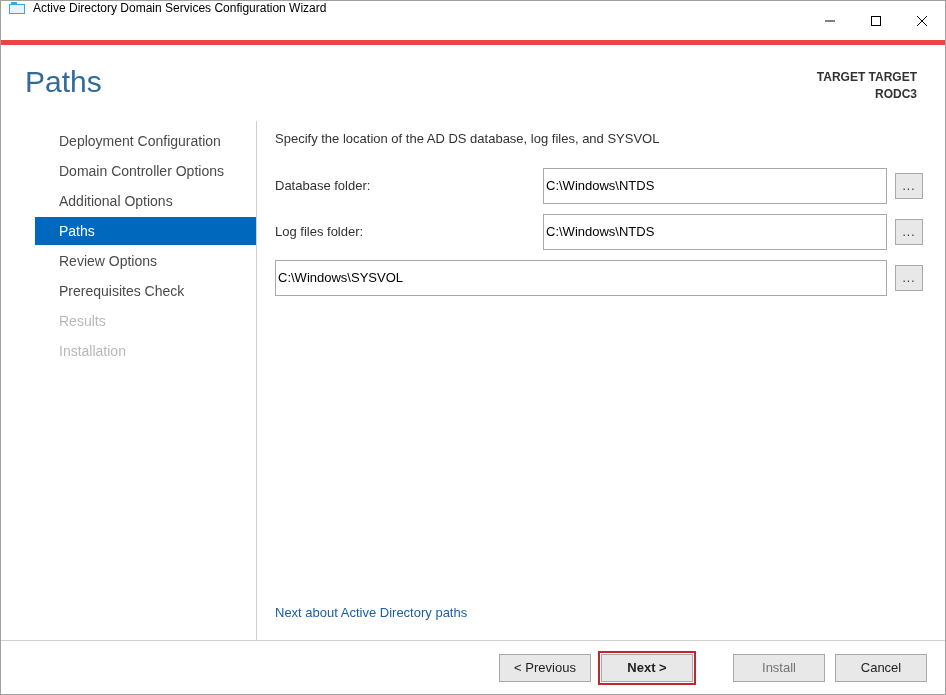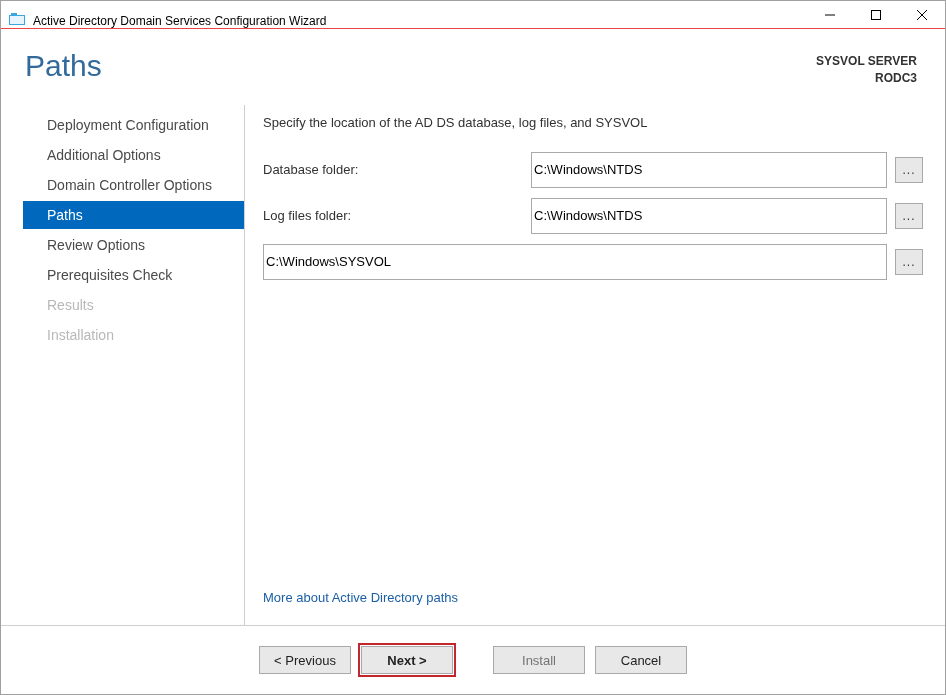--- a/index.html
+++ b/index.html
@@ -10,25 +10,25 @@
       background: #fff;
       width: 946px;
       height: 695px;
       border: 1px solid #a0a0a0;
       display: flex;
       flex-direction: column;
       overflow: hidden;
     }
     
     .titlebar {
-      height: 28px;
-      display: flex;
-      align-items: flex-end;
+      height: 44px;
+      display: flex;
+      align-items: flex-start;
       padding: 0 0 0 8px;
-      border-bottom: 1px solid #ef4444;
+      border-bottom: 5px solid #ef4444;
     }
     .titlebar .app-icon {
       width: 16px;
       height: 16px;
       margin-right: 8px;
       display: inline-flex;
       align-items: center;
       justify-content: center;
     }
     .titlebar .title {
@@ -69,20 +69,21 @@
       line-height: 1.4;
       padding-top: 4px;
       font-weight: 600;
     }
     
     .body {
       flex: 1;
       display: flex;
       padding: 12px 22px 0 22px;
       min-height: 0;
+      margin-left: 12px;
     }
     .sidebar {
       width: 222px;
       border-right: 1px solid #cfcfcf;
       padding-top: 6px;
     }
     .step {
       padding: 6px 10px 6px 24px;
       font-size: 14px;
       color: #4a4a4a;
@@ -140,25 +141,25 @@
     }
     .more-link {
       color: #1a5fa5;
       font-size: 13px;
       margin-top: auto;
       margin-bottom: 20px;
       cursor: pointer;
     }
     
     .footer {
-      height: 69px;
+      height: 54px;
       border-top: 1px solid #cfcfcf;
       display: flex;
       align-items: center;
-      justify-content: center;
+      justify-content: flex-end;
       padding: 0 18px;
       gap: 10px;
       background: #fff;
     }
     .btn {
       min-width: 92px;
       height: 28px;
       border: 1px solid #a9a9a9;
       background: #e8e8e8;
       font-family: inherit;
@@ -205,30 +206,30 @@
           <line x1="0" y1="0" x2="10" y2="10" stroke="#000" stroke-width="1"></line>
           <line x1="10" y1="0" x2="0" y2="10" stroke="#000" stroke-width="1"></line>
         </svg>
     </div>
   </div>
 </div>
 
 <div class="header">
   <div class="page-title">Paths</div>
   <div class="target-box">
-    <div>SYSVOL SERVER</div>
+    <div>TARGET TARGET</div>
     <div>RODC3</div>
   </div>
 </div>
 
 <div class="body">
   <div class="sidebar">
     <div class="step">Deployment Configuration</div>
+    <div class="step">Domain Controller Options</div>
     <div class="step">Additional Options</div>
-    <div class="step">Domain Controller Options</div>
     <div class="step selected">Paths</div>
     <div class="step">Review Options</div>
     <div class="step">Prerequisites Check</div>
     <div class="step disabled">Results</div>
     <div class="step disabled">Installation</div>
   </div>
 
   <div class="content">
     <div class="instruction">Specify the location of the AD DS database, log files, and SYSVOL</div>
 
@@ -242,21 +243,21 @@
       <div class="lbl">Log files folder:</div>
       <input type="text" value="C:\Windows\NTDS" style="">
       <div class="browse-btn">...</div>
     </div>
 
     <div class="form-row">
       <input type="text" value="C:\Windows\SYSVOL" style="">
       <div class="browse-btn">...</div>
     </div>
 
-    <div class="more-link">More about Active Directory paths</div>
+    <div class="more-link">Next about Active Directory paths</div>
   </div>
 </div>
 
 <div class="footer">
   <button class="btn">&lt; Previous</button>
   <button class="btn highlight">Next &gt;</button>
   <span class="btn-gap"></span>
   <button class="btn disabled">Install</button>
   <button class="btn">Cancel</button>
 </div>

